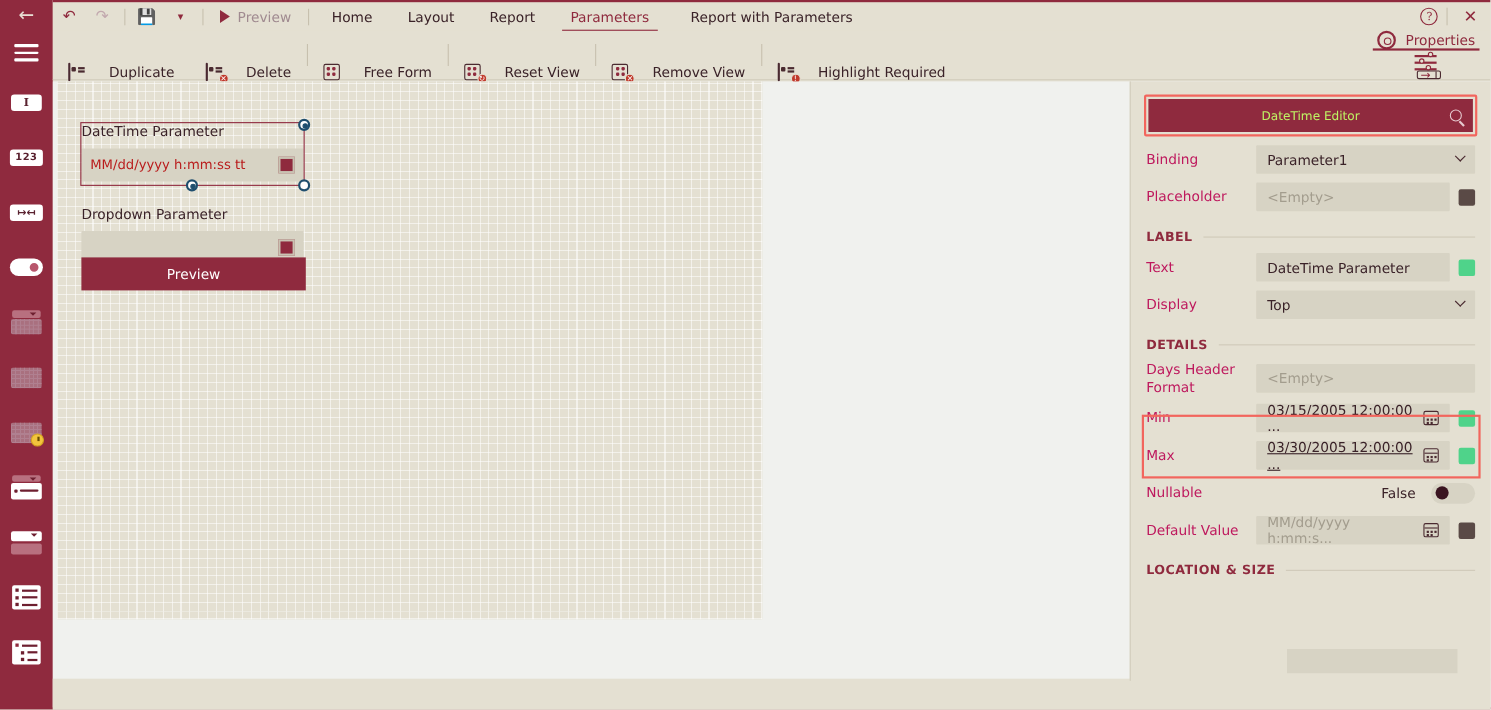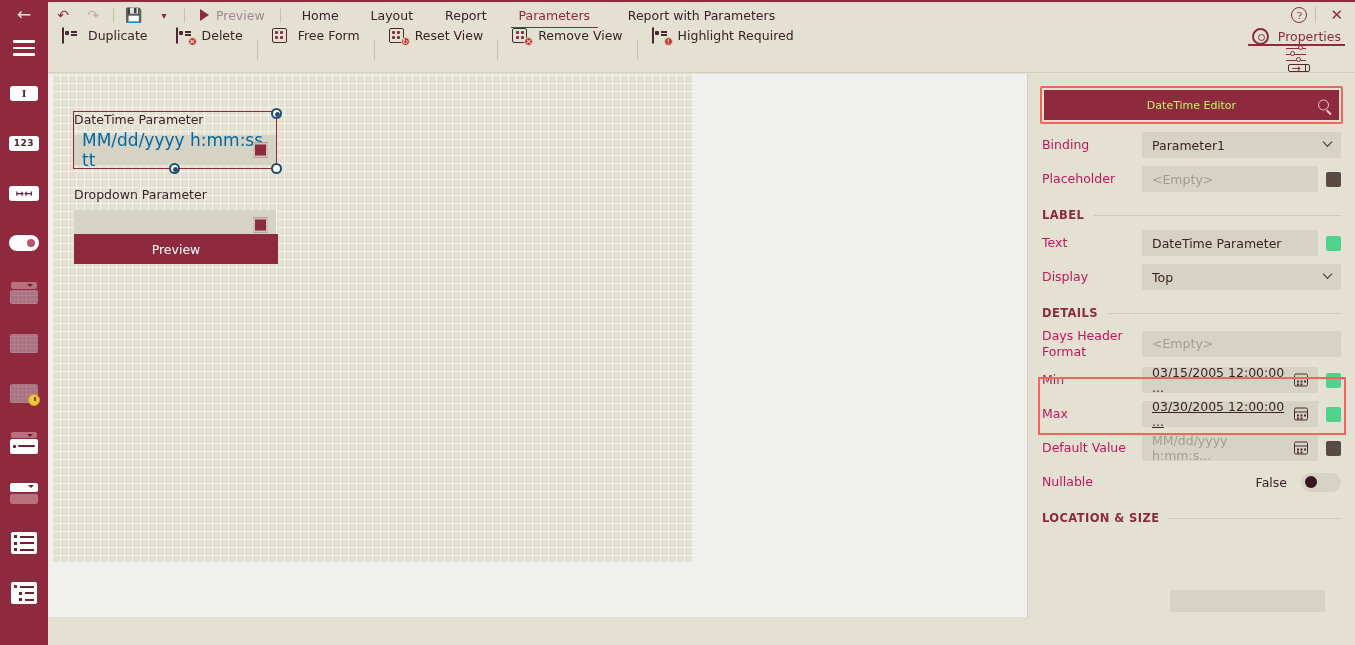--- a/index.html
+++ b/index.html
@@ -142,21 +142,21 @@
   .vsep{width:1px;height:16px;background:#c7c0ae;margin:0 8px;}
   .close-x{color:#8f2a3e;font-size:15px;cursor:pointer;padding:0 6px;}
 
   
   #ribbon{
     position:absolute;left:48px;top:28px;width:1307px;height:45px;
     background:#e4e0d2;display:flex;align-items:center;
     border-bottom:1px solid #d2cdbc;
   }
   .rb-btn{
-    display:flex;align-items:flex-start;gap:9px;padding:0 14px;height:45px;
+    display:flex;align-items:flex-end;gap:20px;padding:0 14px;height:45px;
     font-size:12.5px;color:#3a2228;cursor:pointer;
   }
   .rb-sep{width:1px;height:20px;background:#c7c0ae;}
   .ribbon-icon{width:17px;height:15px;position:relative;flex:0 0 auto;}
   .ri-card{
     width:17px;height:14px;border:1.4px solid #4a2a30;border-radius:2px;
     position:relative;background:#fff;
   }
   .ri-card::before{
     content:'';position:absolute;left:2px;top:3px;width:4px;height:4px;
@@ -240,21 +240,21 @@
   }
 
   
   .param-label{
     font-size:12.5px;color:#3a2228;
   }
   .param-field{
     background:#d7d3c4;height:30px;border-radius:1px;
     display:flex;align-items:center;padding:0 8px;position:relative;
   }
-  .param-field .ph{font-size:17px;color:#0369a1;}
+  .param-field .ph{font-size:12px;color:#b91c1c;}
   .pick-sq{
     position:absolute;right:8px;top:50%;transform:translateY(-50%);
     width:15px;height:15px;background:#8f2a3e;border:2px solid #c9c2b2;
   }
   #sel-box{
     position:absolute;left:21px;top:37px;width:204px;height:58px;
     border:1px solid #8f2a3e;
   }
   .handle{
     position:absolute;width:11px;height:11px;border-radius:50%;
@@ -688,40 +688,40 @@
           <span class="cal-ic" style="position:absolute;right:8px;top:50%;transform:translateY(-50%);"></span>
         </div>
         <div class="swatch sw-green"></div>
       </div>
     </div>
 
     <div id="minmax-hl"></div>
 
 
     <div class="prow">
+      <div class="plabel">Nullable</div>
+      <div class="pctl" style="justify-content:flex-end;gap:14px;">
+        <span style="font-size:12.5px;color:#3a2228;">False</span>
+        <div class="toggle-sw">
+            <i></i>
+          </div>
+      </div>
+    </div>
+
+    <div class="prow">
       <div class="plabel">Default Value</div>
       <div class="pctl">
         <div class="pfield empty" style="padding-right:28px;">
           <span>MM/dd/yyyy h:mm:s...</span>
           <span class="cal-ic" style="position:absolute;right:8px;top:50%;transform:translateY(-50%);"></span>
         </div>
         <div class="swatch sw-dark"></div>
       </div>
     </div>
 
-    <div class="prow">
-      <div class="plabel">Nullable</div>
-      <div class="pctl" style="justify-content:flex-end;gap:14px;">
-        <span style="font-size:12.5px;color:#3a2228;">False</span>
-        <div class="toggle-sw">
-            <i></i>
-          </div>
-      </div>
-    </div>
-
     <div class="section">
       <span>LOCATION &amp; SIZE</span>
       <div class="line"></div>
     </div>
 
     <div class="ghost-field"></div>
   </div>
 
 </div>
 

